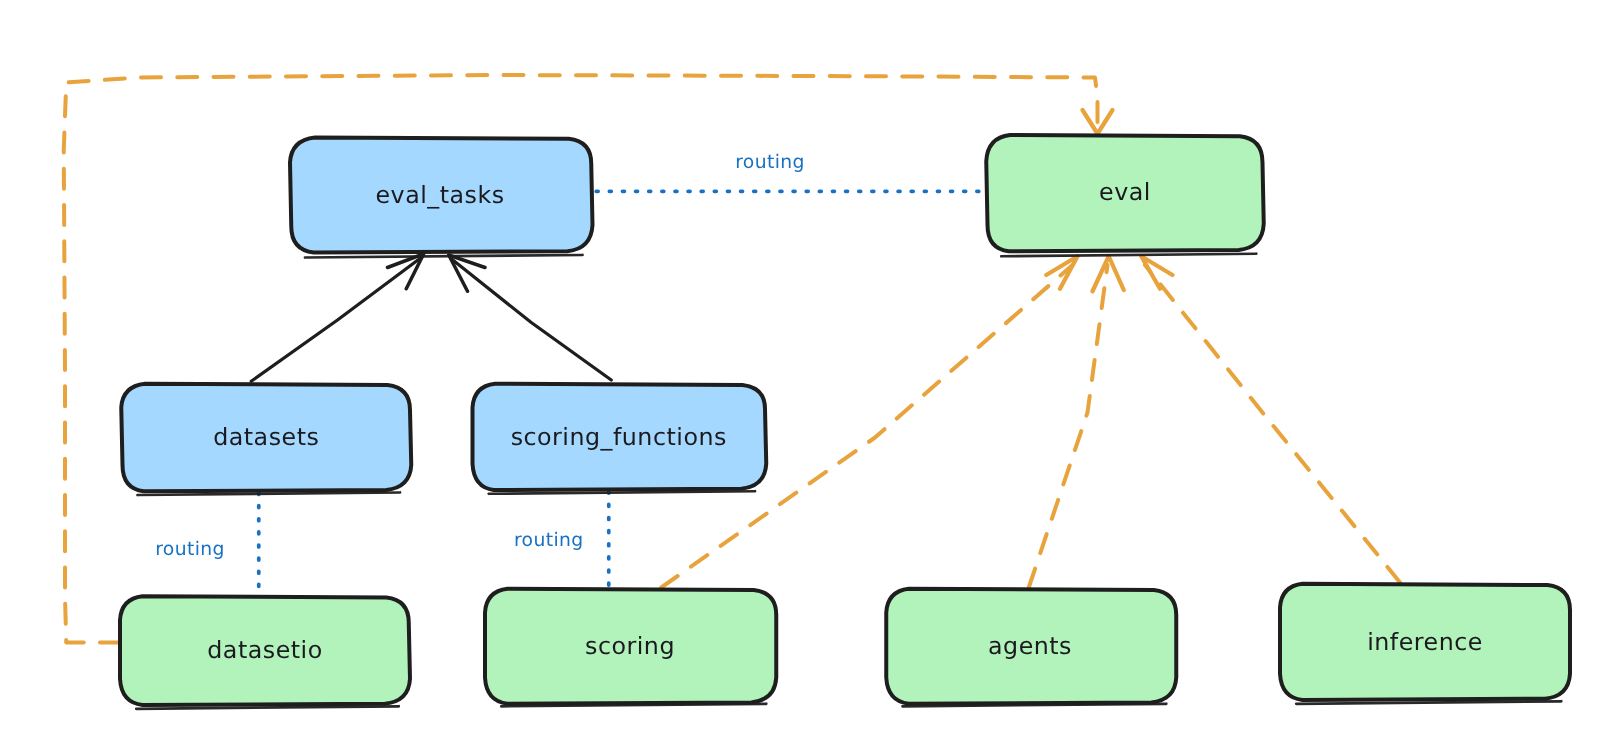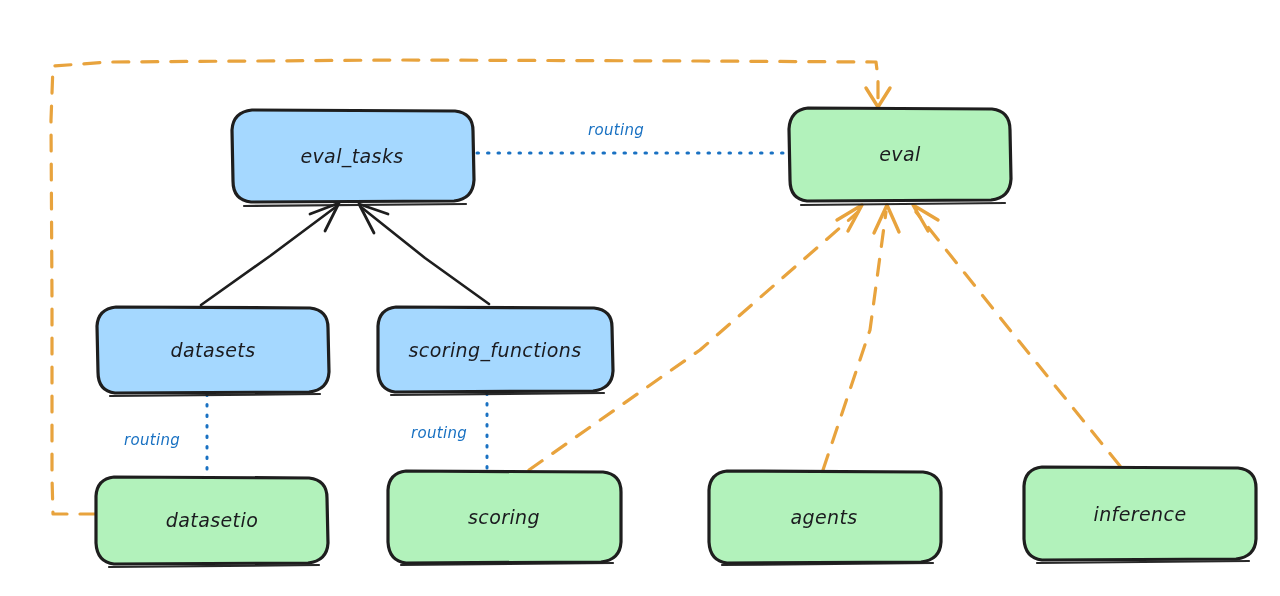--- a/index.html
+++ b/index.html
@@ -11,21 +11,20 @@
     width: 1280px;
     height: 596px;
     overflow: hidden;
     font-family: "DejaVu Sans", sans-serif;
   }
   #canvas {
     position: relative;
     width: 1280px;
     height: 596px;
     background: #ffffff;
-    font-style: italic;
   }
   svg#diagram {
     position: absolute;
     left: 0;
     top: 0;
     width: 1280px;
     height: 596px;
   }
   .node-label {
     font-family: "DejaVu Sans", sans-serif;

